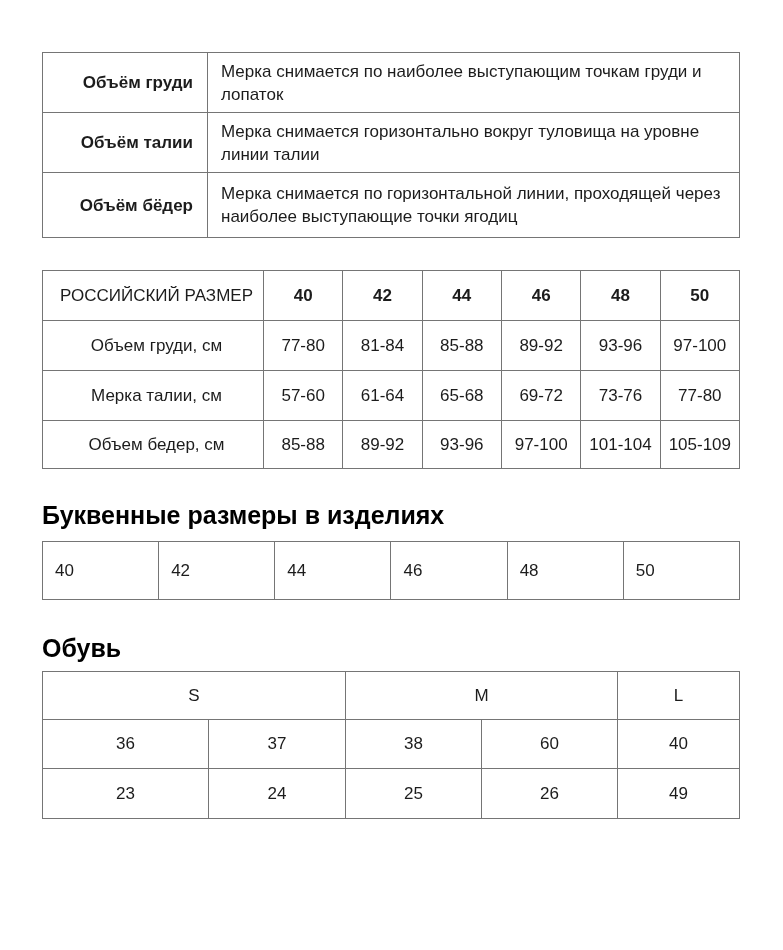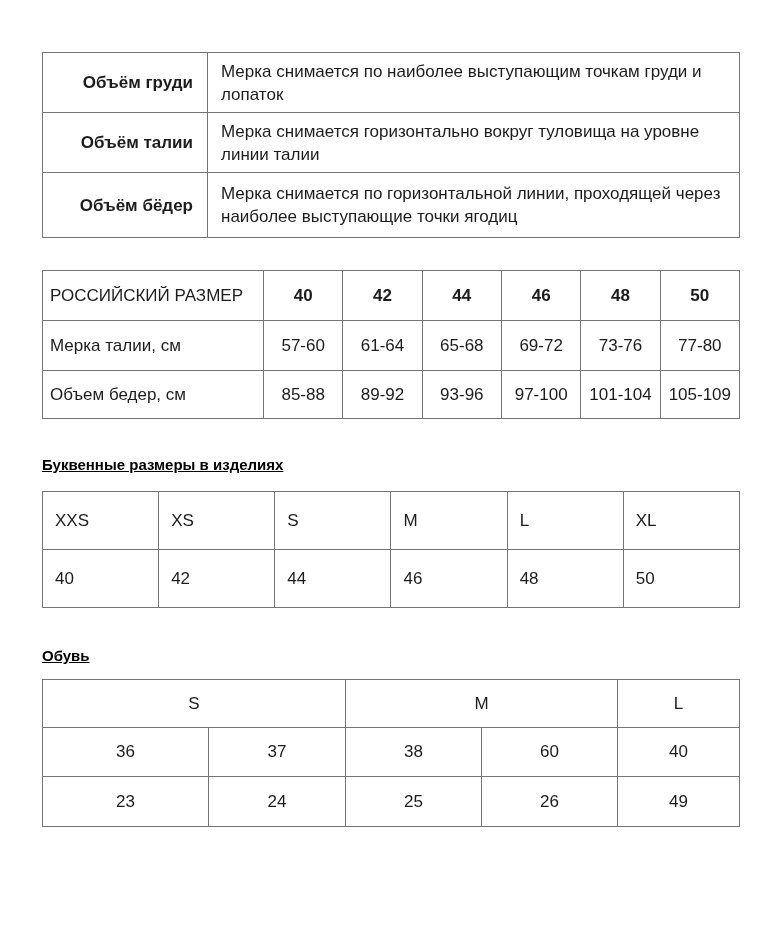--- a/index.html
+++ b/index.html
@@ -30,36 +30,35 @@
   
   .t1 td { padding-left: 13px; padding-right: 14px; line-height: 23px; }
   .t1 .label-cell { font-weight: bold; text-align: right; }
   .t1 tr.r1 { height: 60px; }
   .t1 tr.r2 { height: 60px; margin-left: 28px; }
   .t1 tr.r3 { height: 65px; border-radius: 27px; }
 
   
   .t2 { margin-top: 32px; }
   .t2 col.c1 { width: 221px; }
-  .t2 .rowlabel { padding-left: 7px; text-align: left; }
+  .t2 .rowlabel { padding-left: 7px; text-align: center; }
   .t2 td { text-align: center; }
   .t2 .size-head { font-weight: bold; }
   .t2 tr.hr { height: 50px; }
   .t2 tr.r1 { height: 50px; }
   .t2 tr.r2 { height: 50px; }
   .t2 tr.r3 { height: 48px; }
 
   
   h2.section-heading {
-    font-size: 15px;
+    font-size: 25px;
     font-weight: bold;
     color: #000000;
     margin: 0;
     line-height: 24px;
-    text-decoration: underline;
   }
   .h-letters { margin-top: 34px !important; }
   .h-shoes   { margin-top: 36px !important; }
 
   
   .t3 { margin-top: 14px; }
   .t3 td { padding-left: 12px; text-align: left; }
   .t3 tr { height: 58px; }
 
   
@@ -107,20 +106,29 @@
     <tbody>
       <tr class="hr">
         <td class="rowlabel">РОССИЙСКИЙ РАЗМЕР</td>
         <td class="size-head">40</td>
         <td class="size-head">42</td>
         <td class="size-head">44</td>
         <td class="size-head">46</td>
         <td class="size-head">48</td>
         <td class="size-head">50</td>
       </tr>
+      <tr class="r1">
+        <td class="rowlabel">Объем груди, см</td>
+        <td>77-80</td>
+        <td>81-84</td>
+        <td>85-88</td>
+        <td>89-92</td>
+        <td>93-96</td>
+        <td>97-100</td>
+      </tr>
       <tr class="r2">
         <td class="rowlabel">Мерка талии, см</td>
         <td>57-60</td>
         <td>61-64</td>
         <td>65-68</td>
         <td>69-72</td>
         <td>73-76</td>
         <td>77-80</td>
       </tr>
       <tr class="r3">
@@ -132,28 +140,20 @@
         <td>101-104</td>
         <td>105-109</td>
       </tr>
     </tbody>
   </table>
 
   <h2 class="section-heading h-letters">Буквенные размеры в изделиях</h2>
 
   <table class="t3">
     <tbody>
-      <tr>
-        <td>XXS</td>
-        <td>XS</td>
-        <td>S</td>
-        <td>M</td>
-        <td>L</td>
-        <td>XL</td>
-      </tr>
       <tr>
         <td>40</td>
         <td>42</td>
         <td>44</td>
         <td>46</td>
         <td>48</td>
         <td>50</td>
       </tr>
     </tbody>
   </table>

